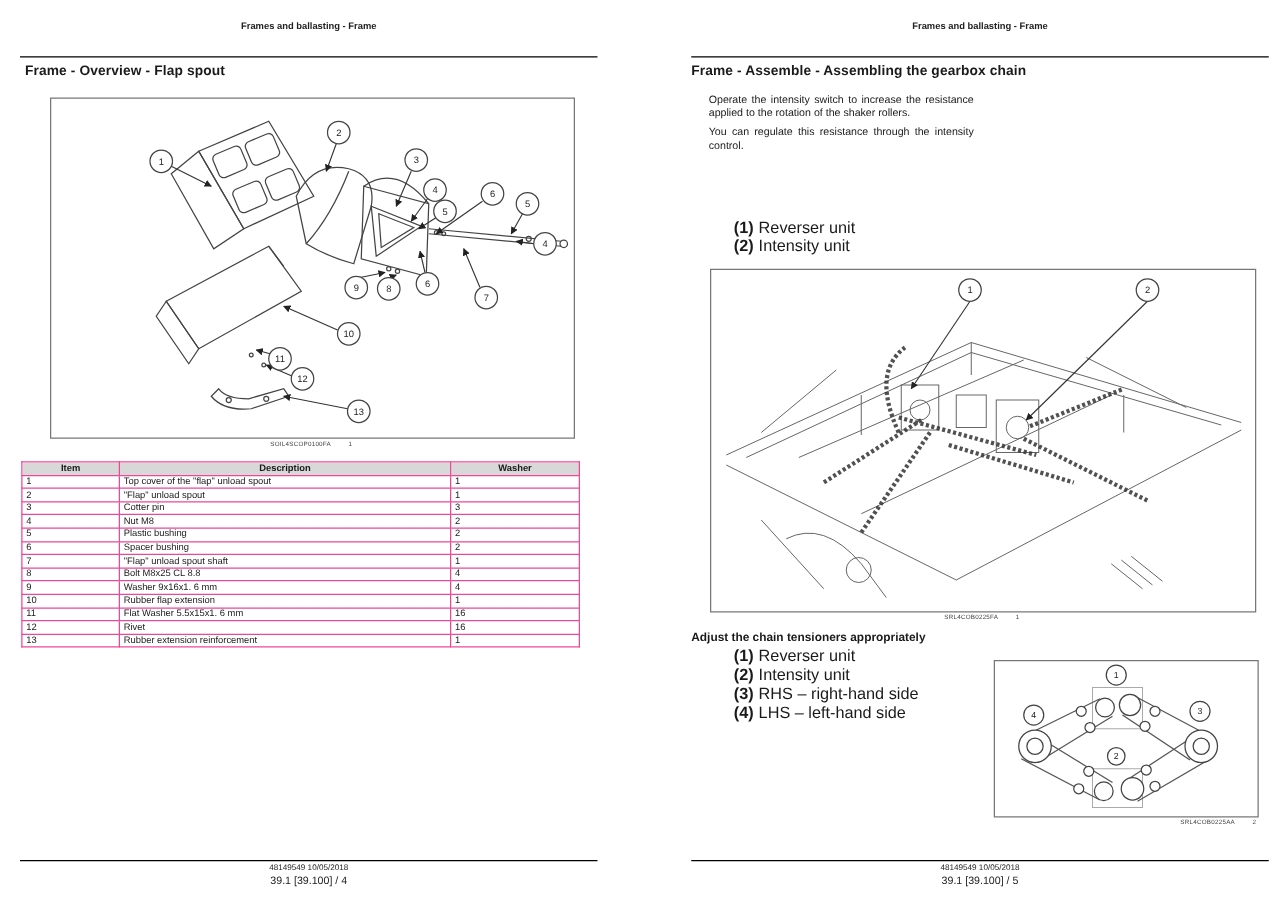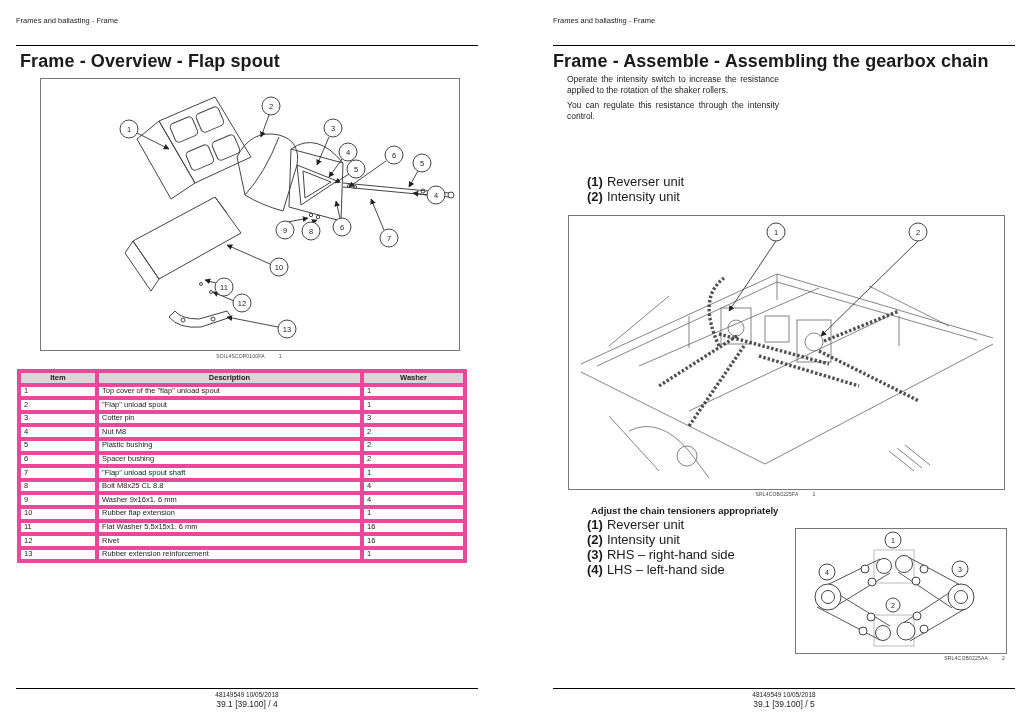--- a/index.html
+++ b/index.html
@@ -1,34 +1,34 @@
 <!DOCTYPE html>
 <html><head>
 <meta charset="utf-8">
 <style>
   html,body{margin:0;padding:0;}
   body{
     width:1019px;height:724px;position:relative;background:#ffffff;
     font-family:"Liberation Sans", sans-serif;color:#1a1a1a;overflow:hidden;
   }
   .abs{position:absolute;}
-  .running-header{font-size:7.5px;color:#222;}
+  .running-header{font-size:7.5px;text-align:center;color:#222;font-weight:bold;}
   .rule{border-top:1px solid #000;height:0;}
-  .page-title{font-size:18px;font-weight:bold;letter-spacing:.1px;}
+  .page-title{font-size:11px;font-weight:bold;letter-spacing:.1px;}
   .fig-box{border:1px solid #777;background:#fff;}
   .fig-caption{font-size:5px;color:#444;display:flex;justify-content:center;gap:14px;letter-spacing:.2px;}
   .fig-caption.right-align{justify-content:flex-end;padding-right:6px;}
   .body-text{font-size:8.5px;line-height:10.5px;text-align:justify;}
   .body-text p{margin:0 0 5px 0;}
   .legend .legend-item{font-size:13px;line-height:10px;margin-bottom:5px;}
   .legend .legend-item b{margin-right:4px;}
-  .subheading{font-size:9.5px;font-weight:bold;margin-left:38px;}
+  .subheading{font-size:9.5px;font-weight:bold;}
   table.parts{border-collapse:collapse;table-layout:fixed;}
   table.parts th, table.parts td{
-    border:4px solid #ec4899;font-size:7.5px;line-height:8.6px;padding:0.5px 3px;
+    border:1px solid #ec4899;font-size:7.5px;line-height:8.6px;padding:0.5px 3px;
     overflow:hidden;white-space:nowrap;text-align:left;vertical-align:middle;
   }
   table.parts th{background:#d8d8d8;text-align:center;font-weight:bold;}
   .footer-text{text-align:center;}
   .footer-doc{font-size:6.5px;line-height:8px;color:#222;}
   .footer-ref{font-size:8.5px;line-height:10px;color:#222;}
   svg text{font-family:"Liberation Sans", sans-serif;}
 </style>
 </head>
 <body>

